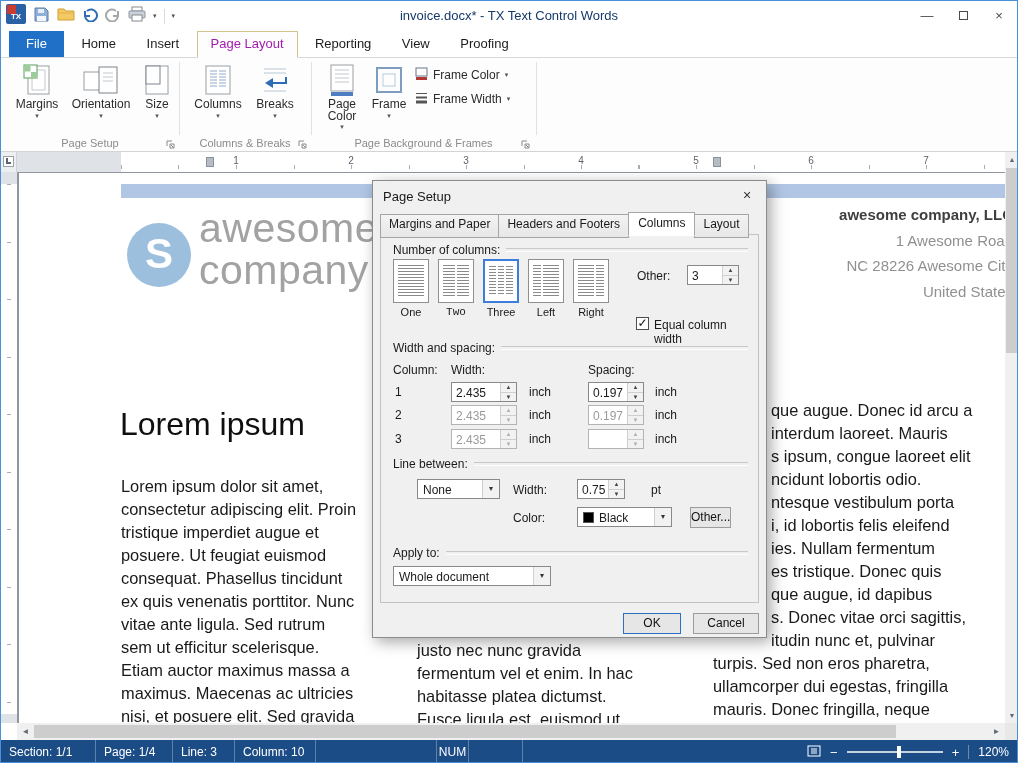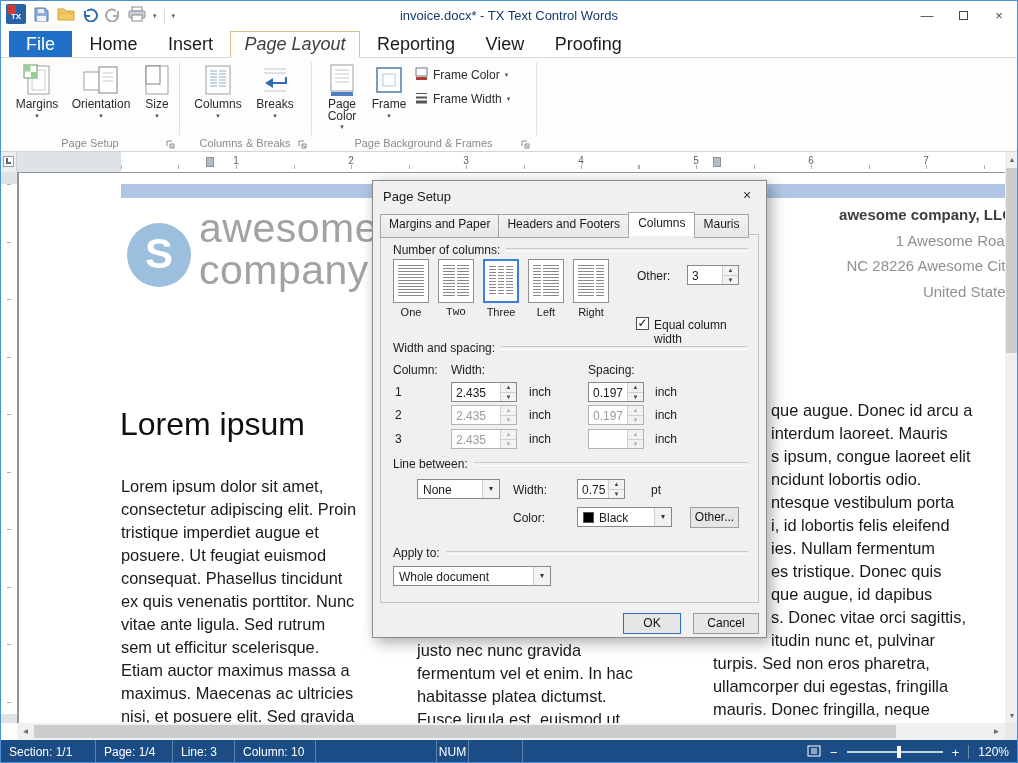--- a/index.html
+++ b/index.html
@@ -11,23 +11,23 @@
   .qat { position:absolute; left:5px; top:3px; height:24px; display:flex; align-items:center; gap:7px; }
   .qat .dd { font-size:7px; color:#555; }
   .qsep { width:1px; height:15px; background:#d9d9d9; }
   .wtitle { position:absolute; left:200px; right:200px; top:7px; text-align:center; font-size:13px; color:#16396b; white-space:nowrap; }
   .wbtns { position:absolute; right:0; top:0; height:30px; display:flex; }
   .wbtn { width:36px; text-align:center; line-height:29px; color:#4a4a4a; font-size:13px; }
   .maxbox { display:inline-block; width:9px; height:9px; border:1px solid #4a4a4a; margin-top:10px; }
 
   
   .tabrow { position:absolute; left:0; top:30px; width:100%; height:27px; background:#fff; border-bottom:1px solid #d9d9d9; white-space:nowrap; }
-  .rtab { display:inline-block; padding:0 13px; height:26px; line-height:26px; font-size:18px; color:#1c1c1c; vertical-align:top; }
+  .rtab { display:inline-block; padding:0 13px; height:26px; line-height:26px; font-size:13px; color:#1c1c1c; vertical-align:top; }
   .rtab.file { background:#1f70c6; color:#fff; margin-left:8px; padding:0 17px; }
-  .rtab.active { position:relative; z-index:2; height:27px; background:#fdfdfd; border:1px solid #d3c48e; border-bottom:1px solid #fdfdfd; line-height:24px; color:#404040;font-style:italic; }
+  .rtab.active { position:relative; z-index:2; height:27px; background:#fdfdfd; border:1px solid #d3c48e; border-bottom:1px solid #fdfdfd; line-height:24px; color:#a21caf; }
 
   
   .ribbon { position:absolute; left:0; top:57px; width:100%; height:94px; background:#fdfdfd; border-bottom:1px solid #d4d4d4; }
   .bigbtn { position:absolute; top:3px; text-align:center; font-size:12px; color:#2b2b2b; cursor:default; }
   .bigbtn .bicon { height:37px; display:flex; align-items:center; justify-content:center; }
   .bigbtn .blabel { line-height:13px; white-space:nowrap; }
   .bigbtn .barr { font-size:7px; color:#555; line-height:10px; }
   .smallbtn { position:absolute; left:414px; height:19px; display:flex; align-items:center; gap:5px; font-size:12px; color:#2b2b2b; }
   .smallbtn .sarr { font-size:7px; color:#555; }
   .gsep { position:absolute; top:4px; bottom:16px; border-left:1px solid #e2e2e2; }
@@ -368,21 +368,21 @@
   </div>
 </div>
 
 <div class="dialog">
   <div class="dtitle">Page Setup</div>
   <div class="dclose">×</div>
   <div class="dtabs">
     <span class="dtab">Margins and Paper</span>
     <span class="dtab">Headers and Footers</span>
     <span class="dtab active">Columns</span>
-    <span class="dtab">Mauris</span>
+    <span class="dtab">Layout</span>
   </div>
   <div class="dpage">
 
     <div class="sect" style="top:8px;">
         <span>Number of columns:</span>
       </div>
 
     <div class="pcell" style="left:8px;">
       <div class="pbox">
           <div class="pcolsi">
@@ -516,21 +516,21 @@
           <i>▼</i>
         </span>
     </div>
     <div class="lab" style="left:270px; top:248px;">pt</div>
     <div class="lab" style="left:132px; top:276px;">Color:</div>
     <div class="combo" style="left:196px; top:272px; width:95px;">
       <span class="cswatch" style="background:#000000;"></span>
       <span class="cval sw">Black</span>
       <span class="carr">▾</span>
     </div>
-    <button class="pbtn" style="left:309px; top:272px; width:49px;">Other...</button>
+    <button class="pbtn" style="left:309px; top:272px; width:41px;">Other...</button>
 
     <div class="sect" style="top:311px;">
         <span>Apply to:</span>
       </div>
     <div class="combo" style="left:12px; top:331px; width:158px;">
       <span class="cval">Whole document</span>
       <span class="carr">▾</span>
     </div>
   </div>
 

